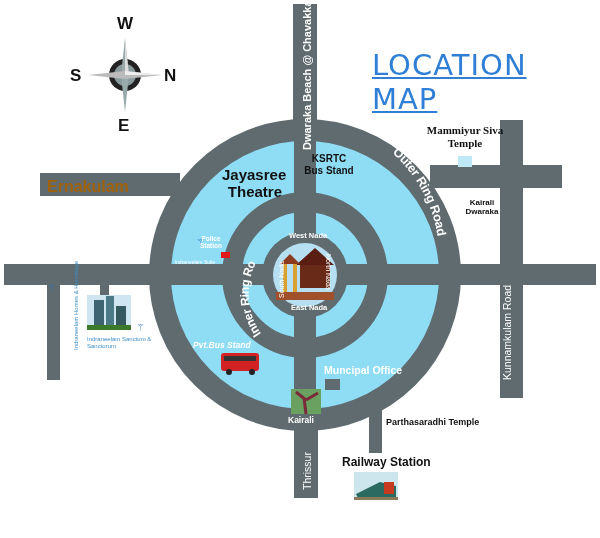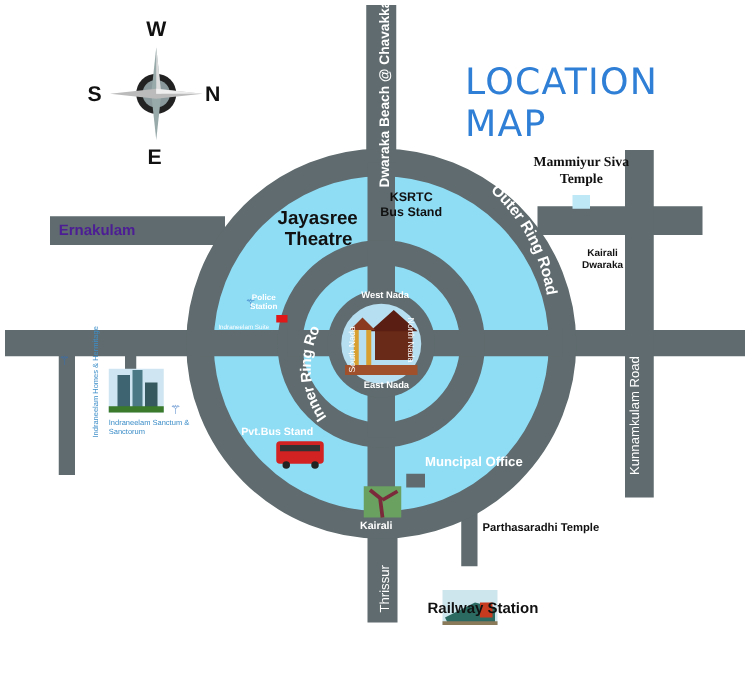--- a/index.html
+++ b/index.html
@@ -1,18 +1,18 @@
 <!DOCTYPE html>
 <html><head>
 <meta charset="utf-8">
 <style>
   html,body{margin:0;padding:0;background:#fff;}
   body{width:600px;height:538px;position:relative;overflow:hidden;font-family:"Liberation Sans",sans-serif;}
   svg{position:absolute;left:0;top:0;}
-  .title{position:absolute;left:372px;top:48px;font-size:29px;color:#2f7fd6;letter-spacing:1px;font-family:"DejaVu Sans",sans-serif;}
+  .title{position:absolute;left:372px;top:48px;font-size:29px;color:#2f7fd6;letter-spacing:1px;font-family:"DejaVu Sans",sans-serif;text-decoration:underline;}
   .lbl{position:absolute;font-weight:bold;color:#111;text-align:center;line-height:1.15;}
 </style>
 </head>
 <body>
 
 <svg width="600" height="538" viewBox="0 0 600 538">
 
   <g>
     <circle cx="125" cy="75" r="16" fill="#222"></circle>
     <circle cx="125" cy="75" r="11" fill="#8a9a9c"></circle>
@@ -102,25 +102,25 @@
   <text x="291" y="310" font-size="7.5" fill="#fff" font-weight="bold">East Nada</text>
   <text transform="translate(78,350) rotate(-90)" font-size="6" fill="#3d8ec8">Indraneelam Homes &amp; Hermitage</text>
 </svg>
 
 <div class="title">LOCATION MAP</div>
 <div class="lbl" style="left:117px;top:14px;font-size:17px;">W</div>
 <div class="lbl" style="left:70px;top:66px;font-size:17px;">S</div>
 <div class="lbl" style="left:164px;top:66px;font-size:17px;">N</div>
 <div class="lbl" style="left:118px;top:116px;font-size:17px;">E</div>
 
-<div class="lbl" style="left:47px;top:178px;font-size:12px;color:#4c1d95;">Ernakulam</div>
+<div class="lbl" style="left:47px;top:178px;font-size:16px;color:#a16207;">Ernakulam</div>
 <div class="lbl" style="left:222px;top:166px;width:60px;font-size:15px;text-align:right;">Jayasree Theatre</div>
 <div class="lbl" style="left:304px;top:153px;width:50px;font-size:10px;">KSRTC Bus Stand</div>
 <div class="lbl" style="left:424px;top:124px;width:82px;font-size:11px;font-family:Liberation Serif, serif;">Mammiyur Siva Temple</div>
 <div class="lbl" style="left:462px;top:198px;width:40px;font-size:8px;">Kairali Dwaraka</div>
 <div class="lbl" style="left:196px;top:236px;width:30px;font-size:6.5px;color:#fff;line-height:1;">Police Station</div>
 <div class="lbl" style="left:165px;top:260px;width:60px;font-size:5px;color:#fff;font-weight:normal;">Indraneelam Suite</div>
 <div class="lbl" style="left:87px;top:336px;width:68px;font-size:6px;color:#3d8ec8;font-weight:normal;text-align:left;">Indraneelam Sanctum &amp; Sanctorum</div>
-<div class="lbl" style="left:193px;top:341px;font-size:8.5px;color:#fff;">Pvt.Bus Stand</div>
-<div class="lbl" style="left:324px;top:364px;font-size:10.5px;color:#fff;margin-left:16px;">Muncipal Office</div>
+<div class="lbl" style="left:193px;top:341px;font-size:8.5px;color:#fff;font-style:italic;">Pvt.Bus Stand</div>
+<div class="lbl" style="left:324px;top:364px;font-size:10.5px;color:#fff;">Muncipal Office</div>
 <div class="lbl" style="left:288px;top:416px;font-size:8.5px;color:#fff;">Kairali</div>
 <div class="lbl" style="left:386px;top:417px;font-size:9px;">Parthasaradhi Temple</div>
-<div class="lbl" style="left:342px;top:456px;font-size:12px;margin-top:24px;">Railway Station</div>
+<div class="lbl" style="left:342px;top:456px;font-size:12px;">Railway Station</div>
 
 </body></html>

